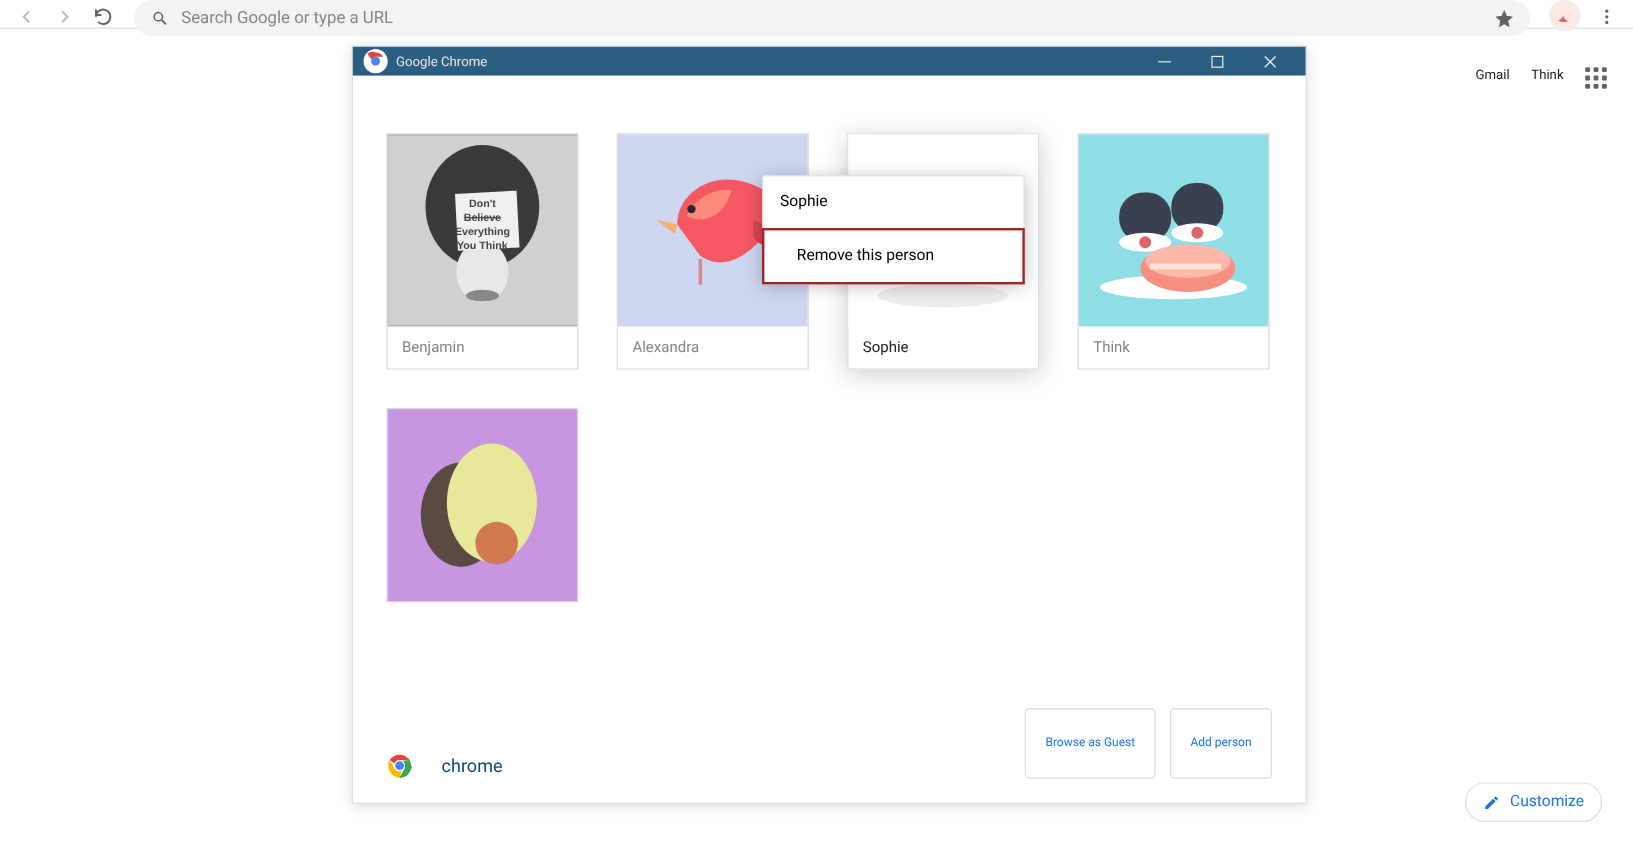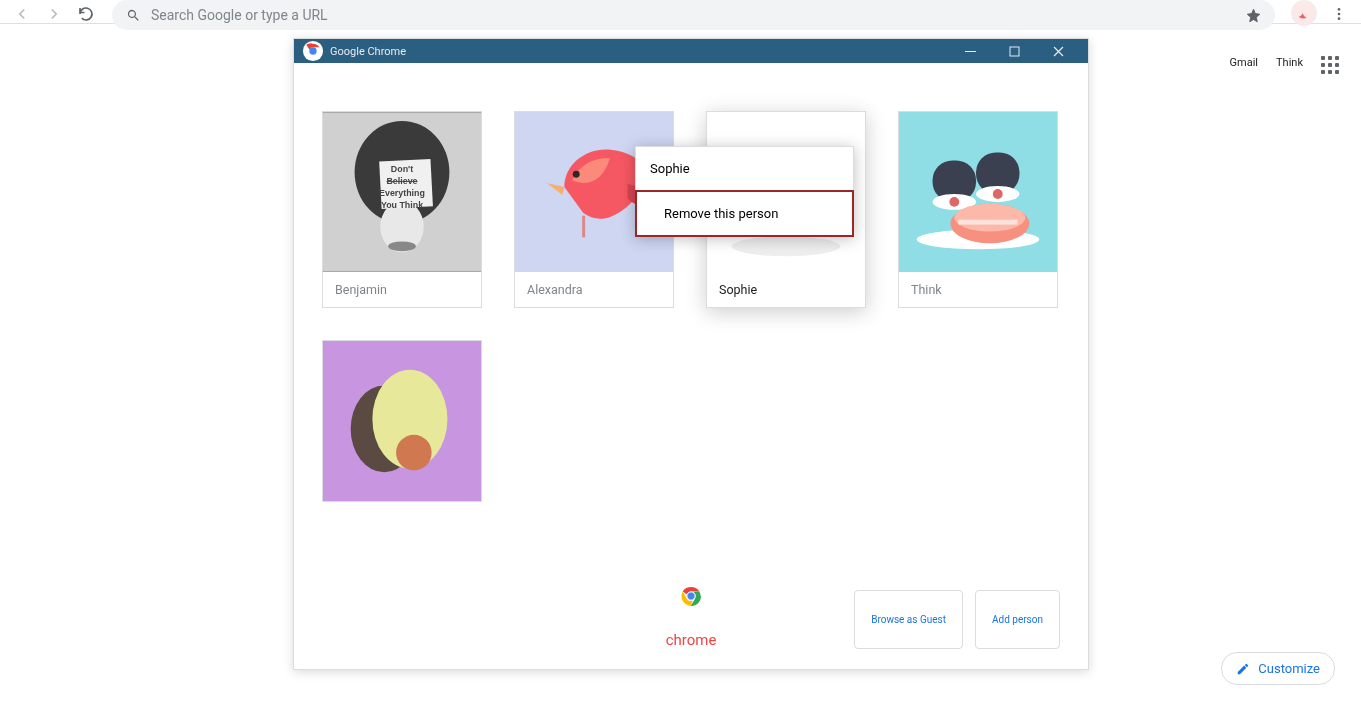--- a/index.html
+++ b/index.html
@@ -40,21 +40,21 @@
     .profile-label { padding: 10px 12px; font-size: 12.5px; color: #80868b; }
     .profile-card.active .profile-label { color: #202124; }
     
     
     .av-alexandra { background: #aaa; filter: grayscale(1); }
     .av-benjamin { background: #ced6f2; }
     .av-sophie { background: #fff; }
     .av-tara { background: #8fdde5; }
     .av-ted { background: #c896e0; }
     
-    .chrome-brand { margin-top: auto; display: flex; align-items: center; gap: 24px; color: #ef4444; font-size: 15px; flex-direction: column; }
+    .chrome-brand { margin-top: auto; display: flex; align-items: center; gap: 24px; color: #0c4a6e; font-size: 15px; }
     .footer-btns { position: absolute; right: 28px; bottom: 20px; display: flex; gap: 12px; }
     .footer-btn { padding: 23px 16px; border: 1px solid #dadce0; background: #fff; color: #1a73e8; font-size: 10px; border-radius: 4px; cursor: pointer; }
     
     
     .ctx-menu { position: absolute; left: 341px; top: 83px; width: 219px; background: #fff; border: 1px solid #dadce0; box-shadow: 0 2px 14px rgba(0,0,0,0.25); z-index: 10; }
     .ctx-item { padding: 14px 14px; font-size: 13px; }
     .ctx-item.highlight { border: 2px solid #9a2626; margin: -1px; padding-left: 27px; }
     .ctx-divider { height: 1px; background: #dadce0; }
     
     

